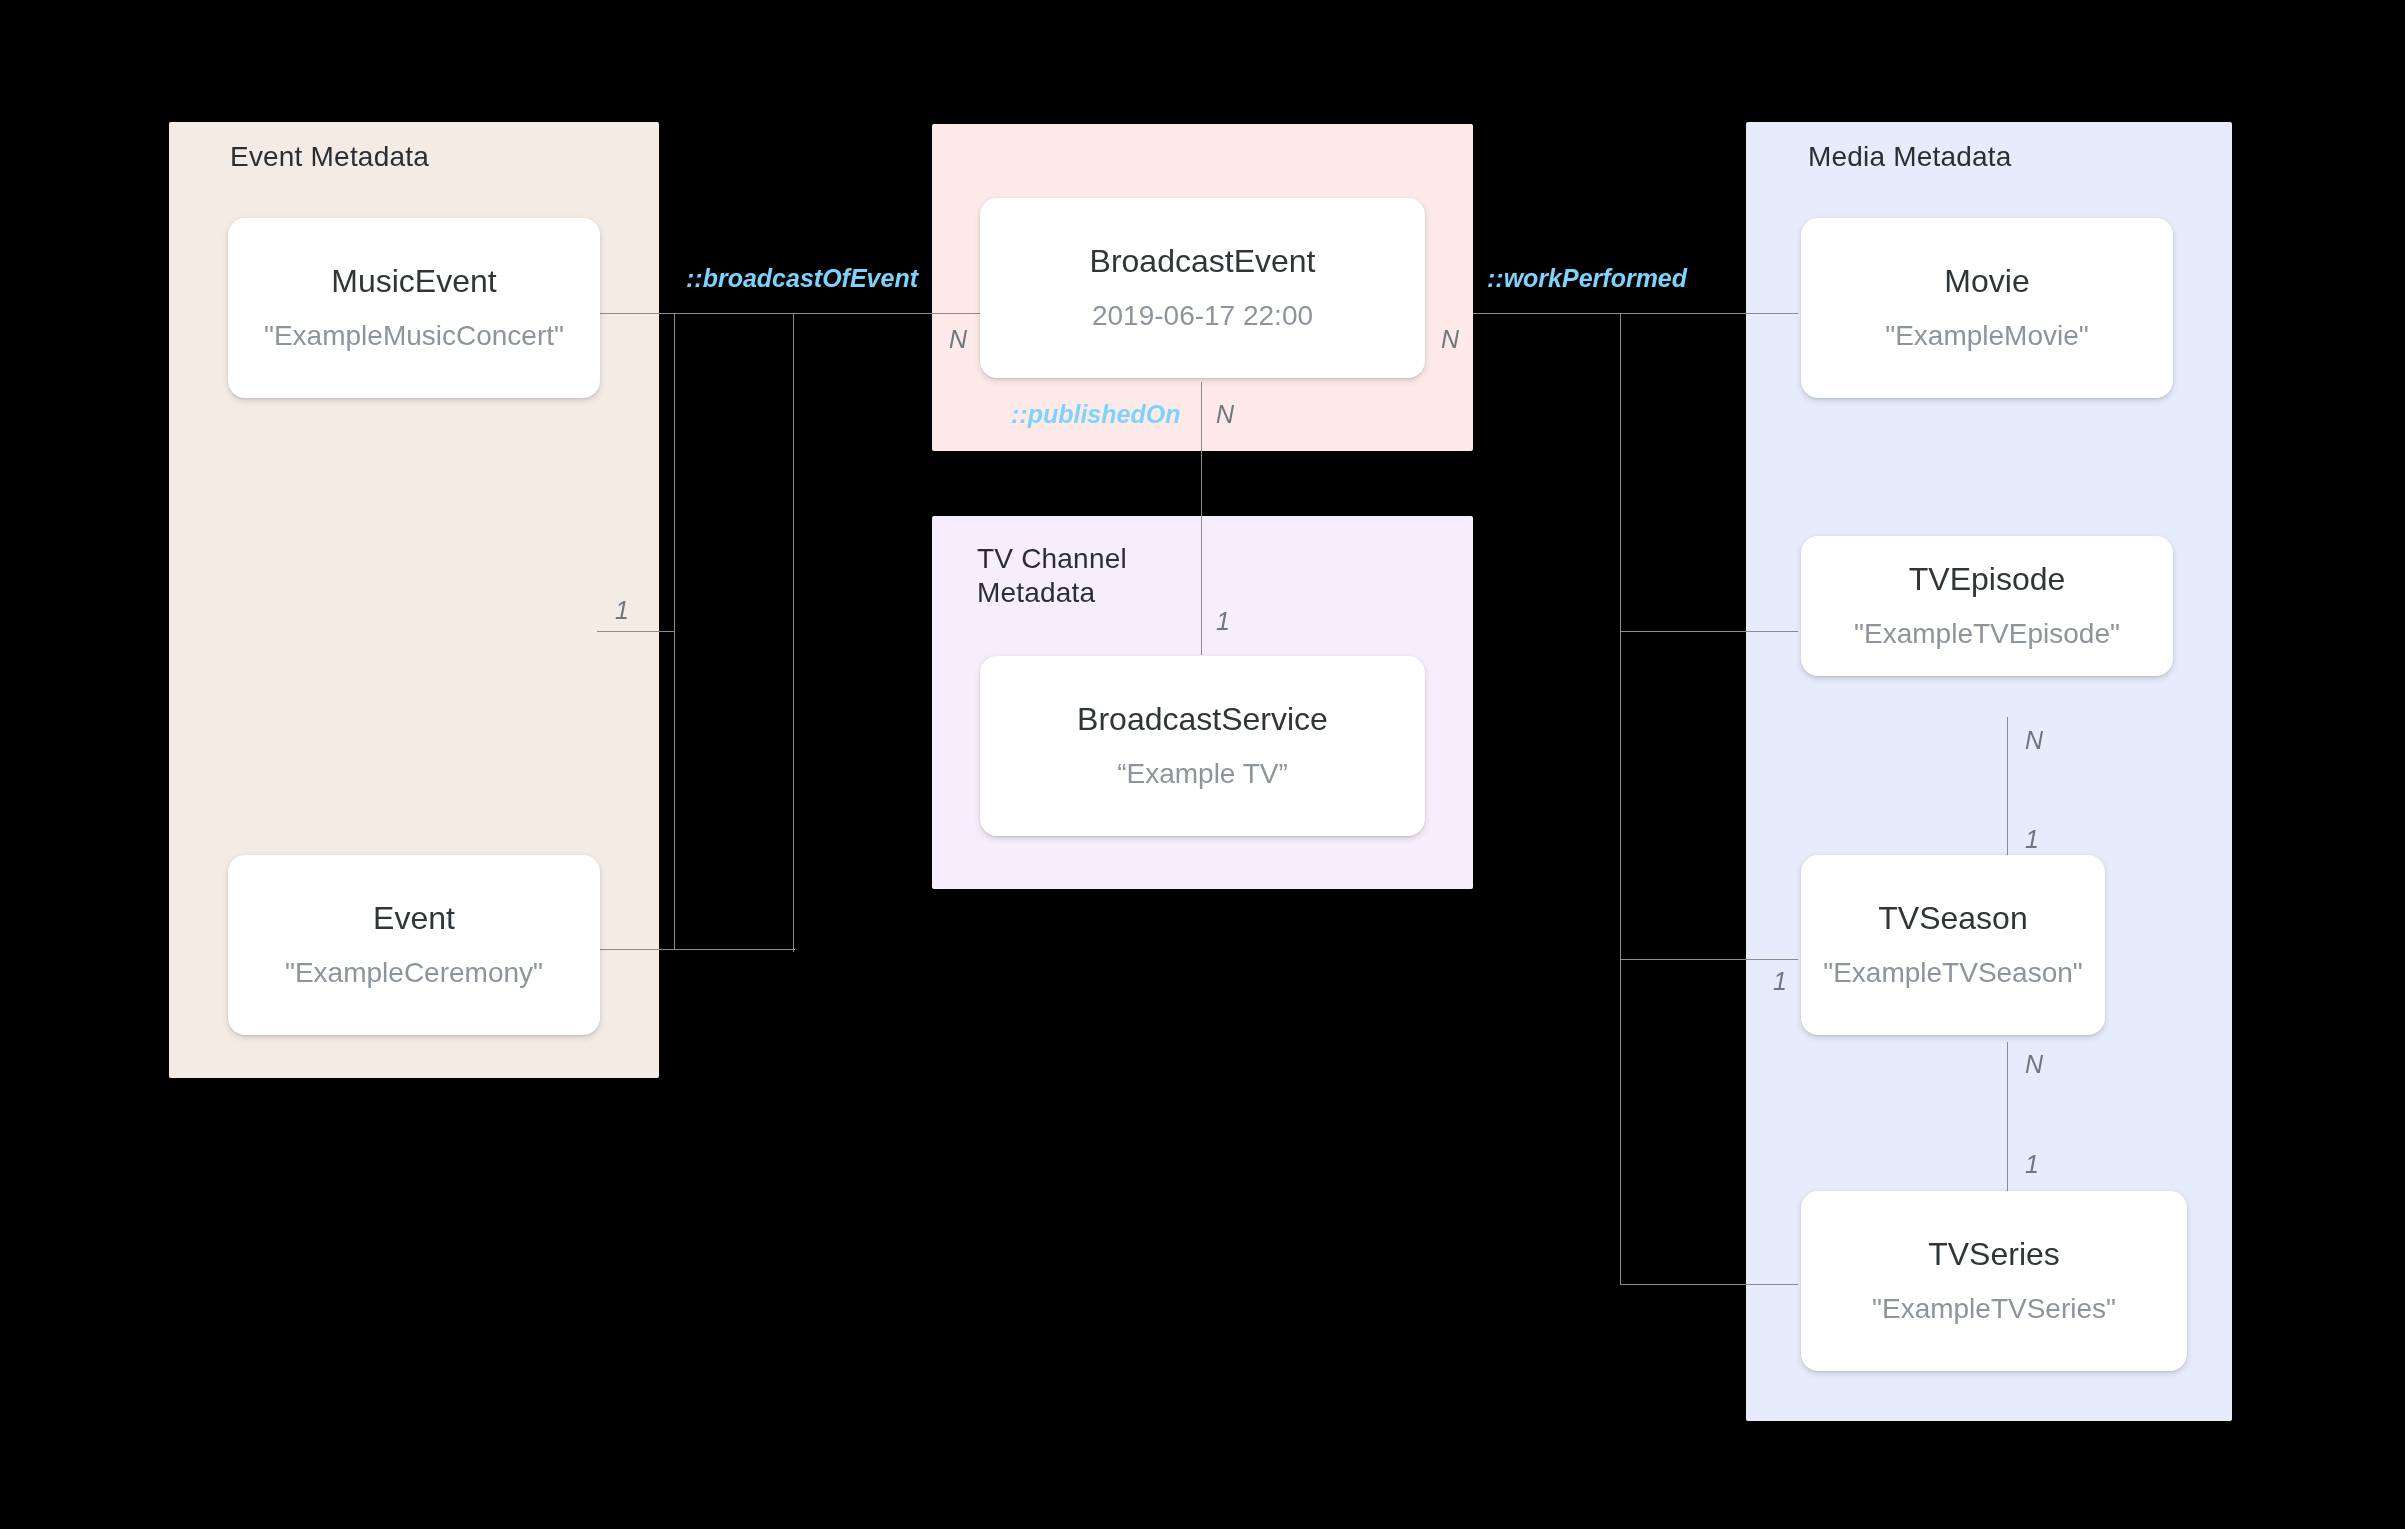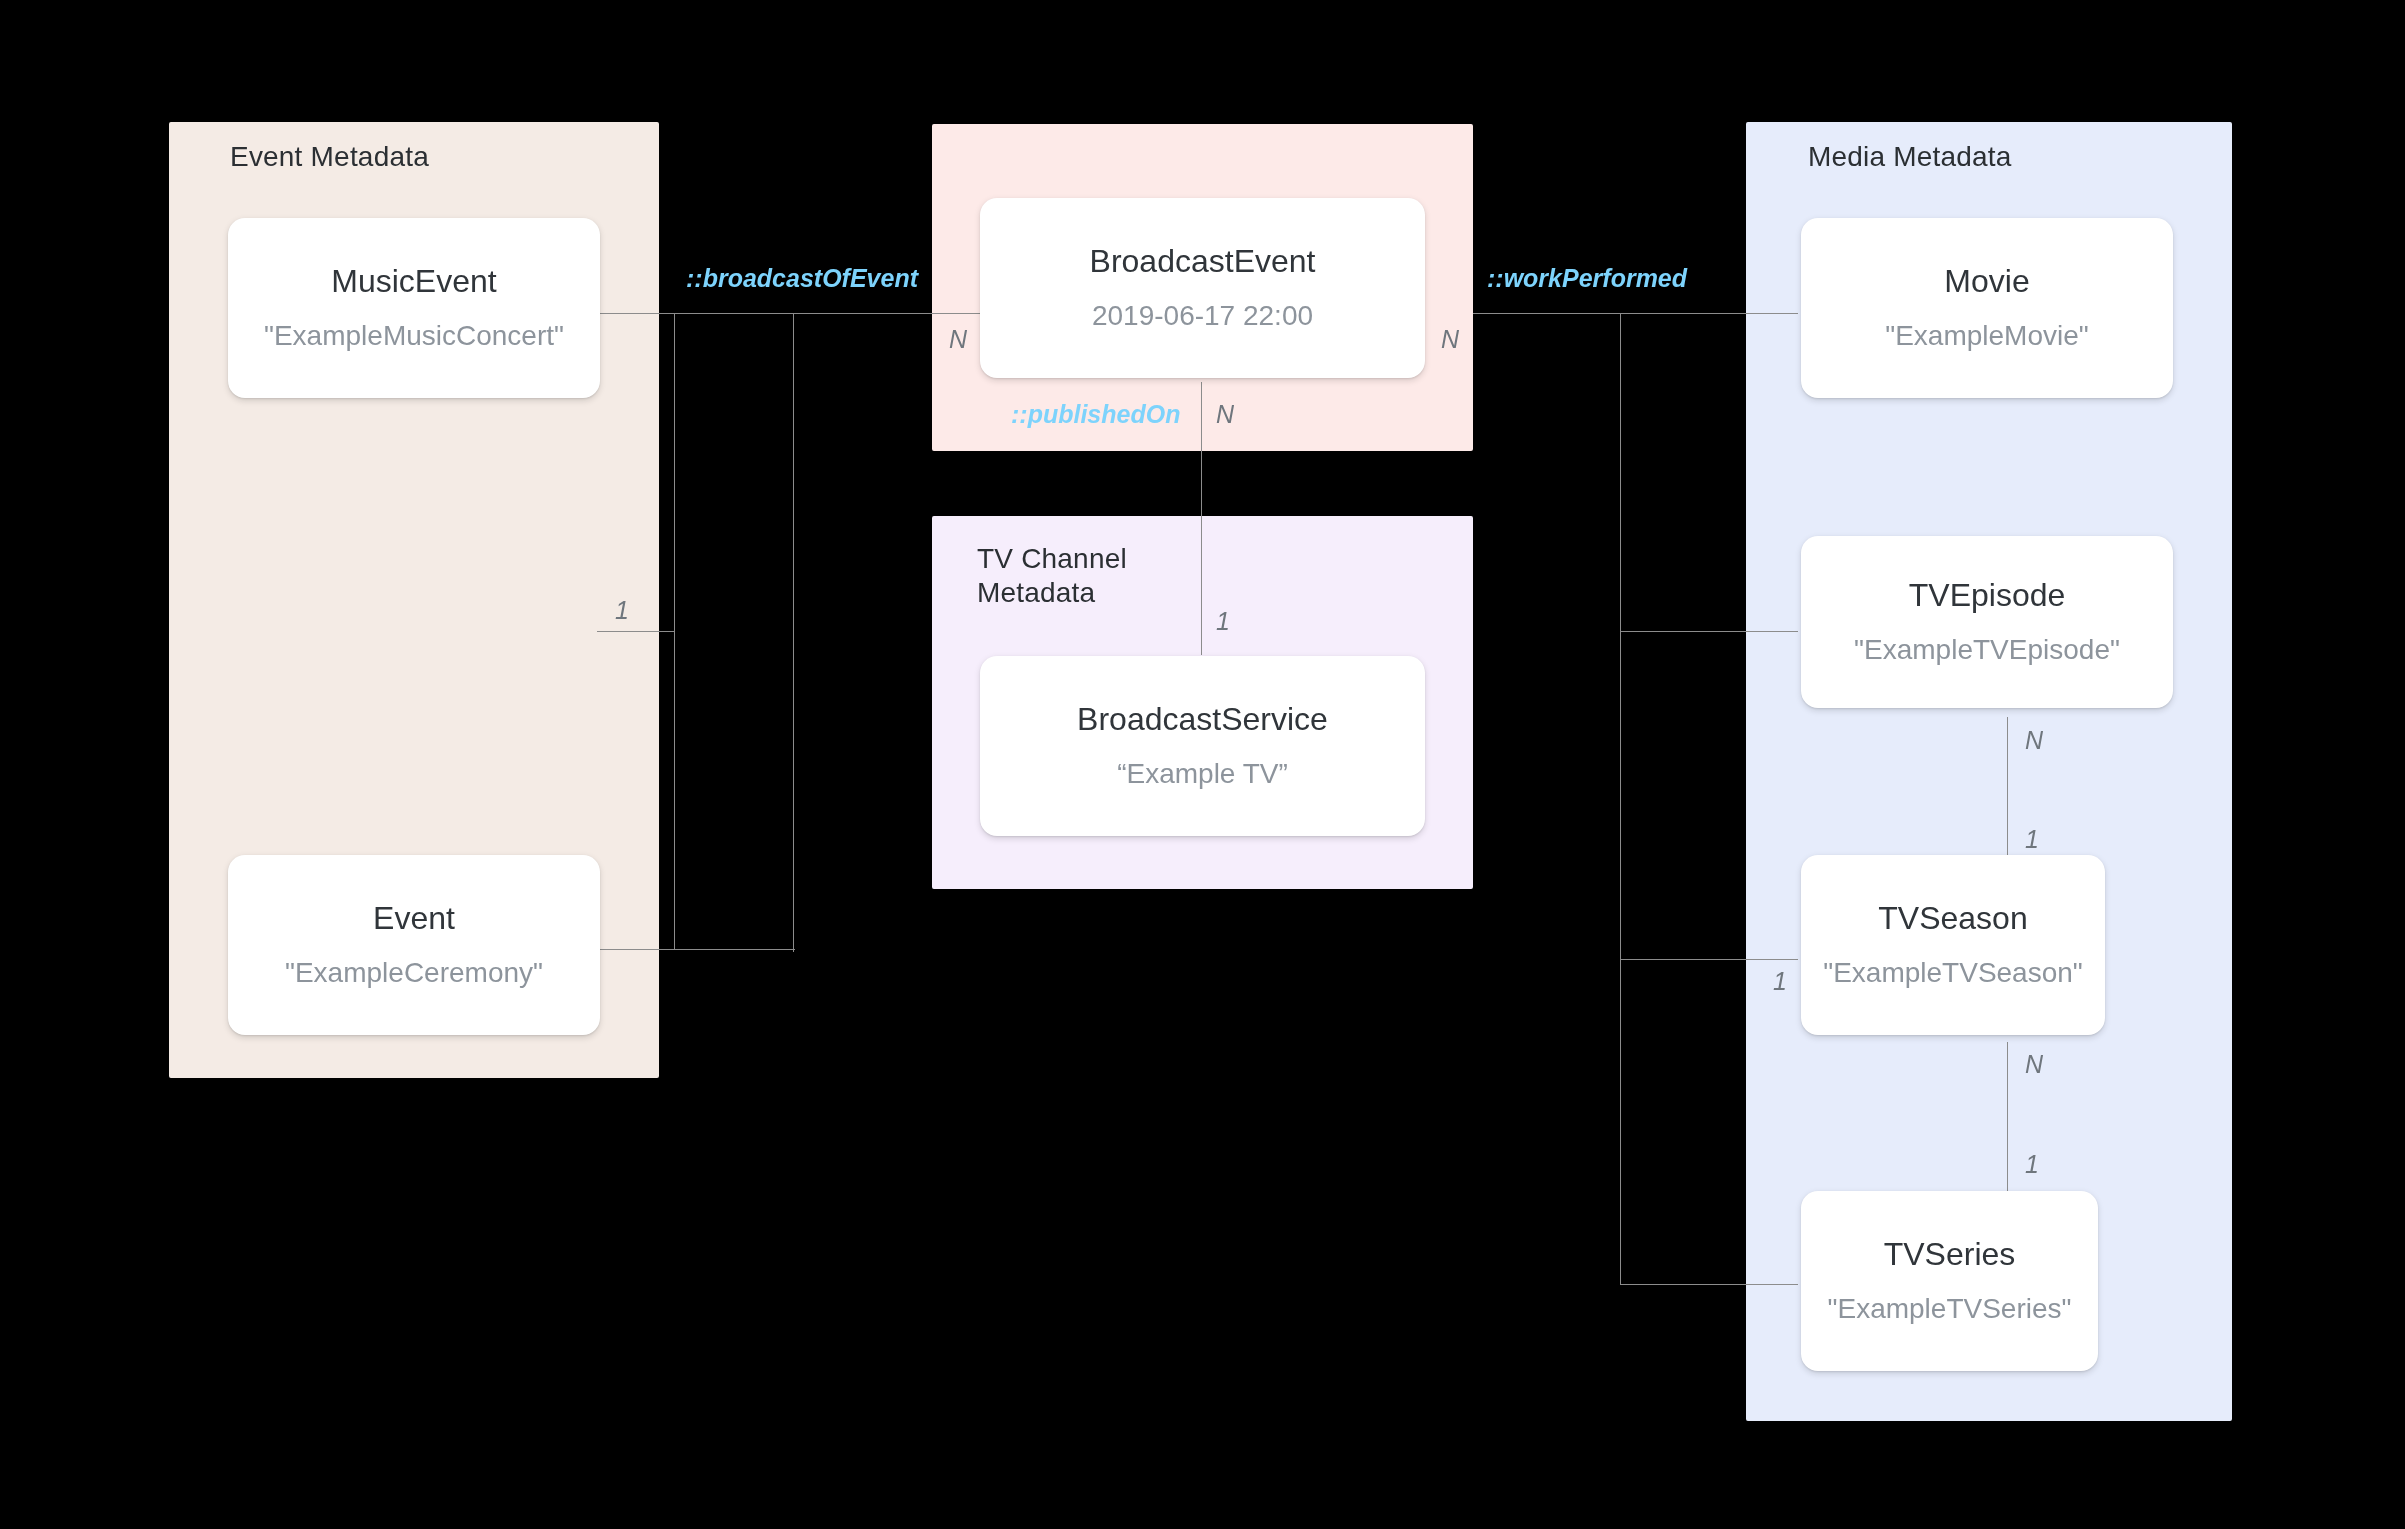--- a/index.html
+++ b/index.html
@@ -168,29 +168,29 @@
   <div class="card" style="left:980px; top:656px; width:445px; height:180px;">
     <div class="card-type">BroadcastService</div>
     <div class="card-value">“Example TV”</div>
   </div>
 
   <div class="card" style="left:1801px; top:218px; width:372px; height:180px;">
     <div class="card-type">Movie</div>
     <div class="card-value">"ExampleMovie"</div>
   </div>
 
-  <div class="card" style="left:1801px; top:536px; width:372px; height:172px;">
+  <div class="card" style="left:1801px; top:536px; width:372px; height:140px;">
     <div class="card-type">TVEpisode</div>
     <div class="card-value">"ExampleTVEpisode"</div>
   </div>
 
   <div class="card" style="left:1801px; top:855px; width:304px; height:180px;">
     <div class="card-type">TVSeason</div>
     <div class="card-value">"ExampleTVSeason"</div>
   </div>
 
-  <div class="card" style="left:1801px; top:1191px; width:297px; height:180px;">
+  <div class="card" style="left:1801px; top:1191px; width:386px; height:180px;">
     <div class="card-type">TVSeries</div>
     <div class="card-value">"ExampleTVSeries"</div>
   </div>
 
 </div>
 
 
 </body></html>

